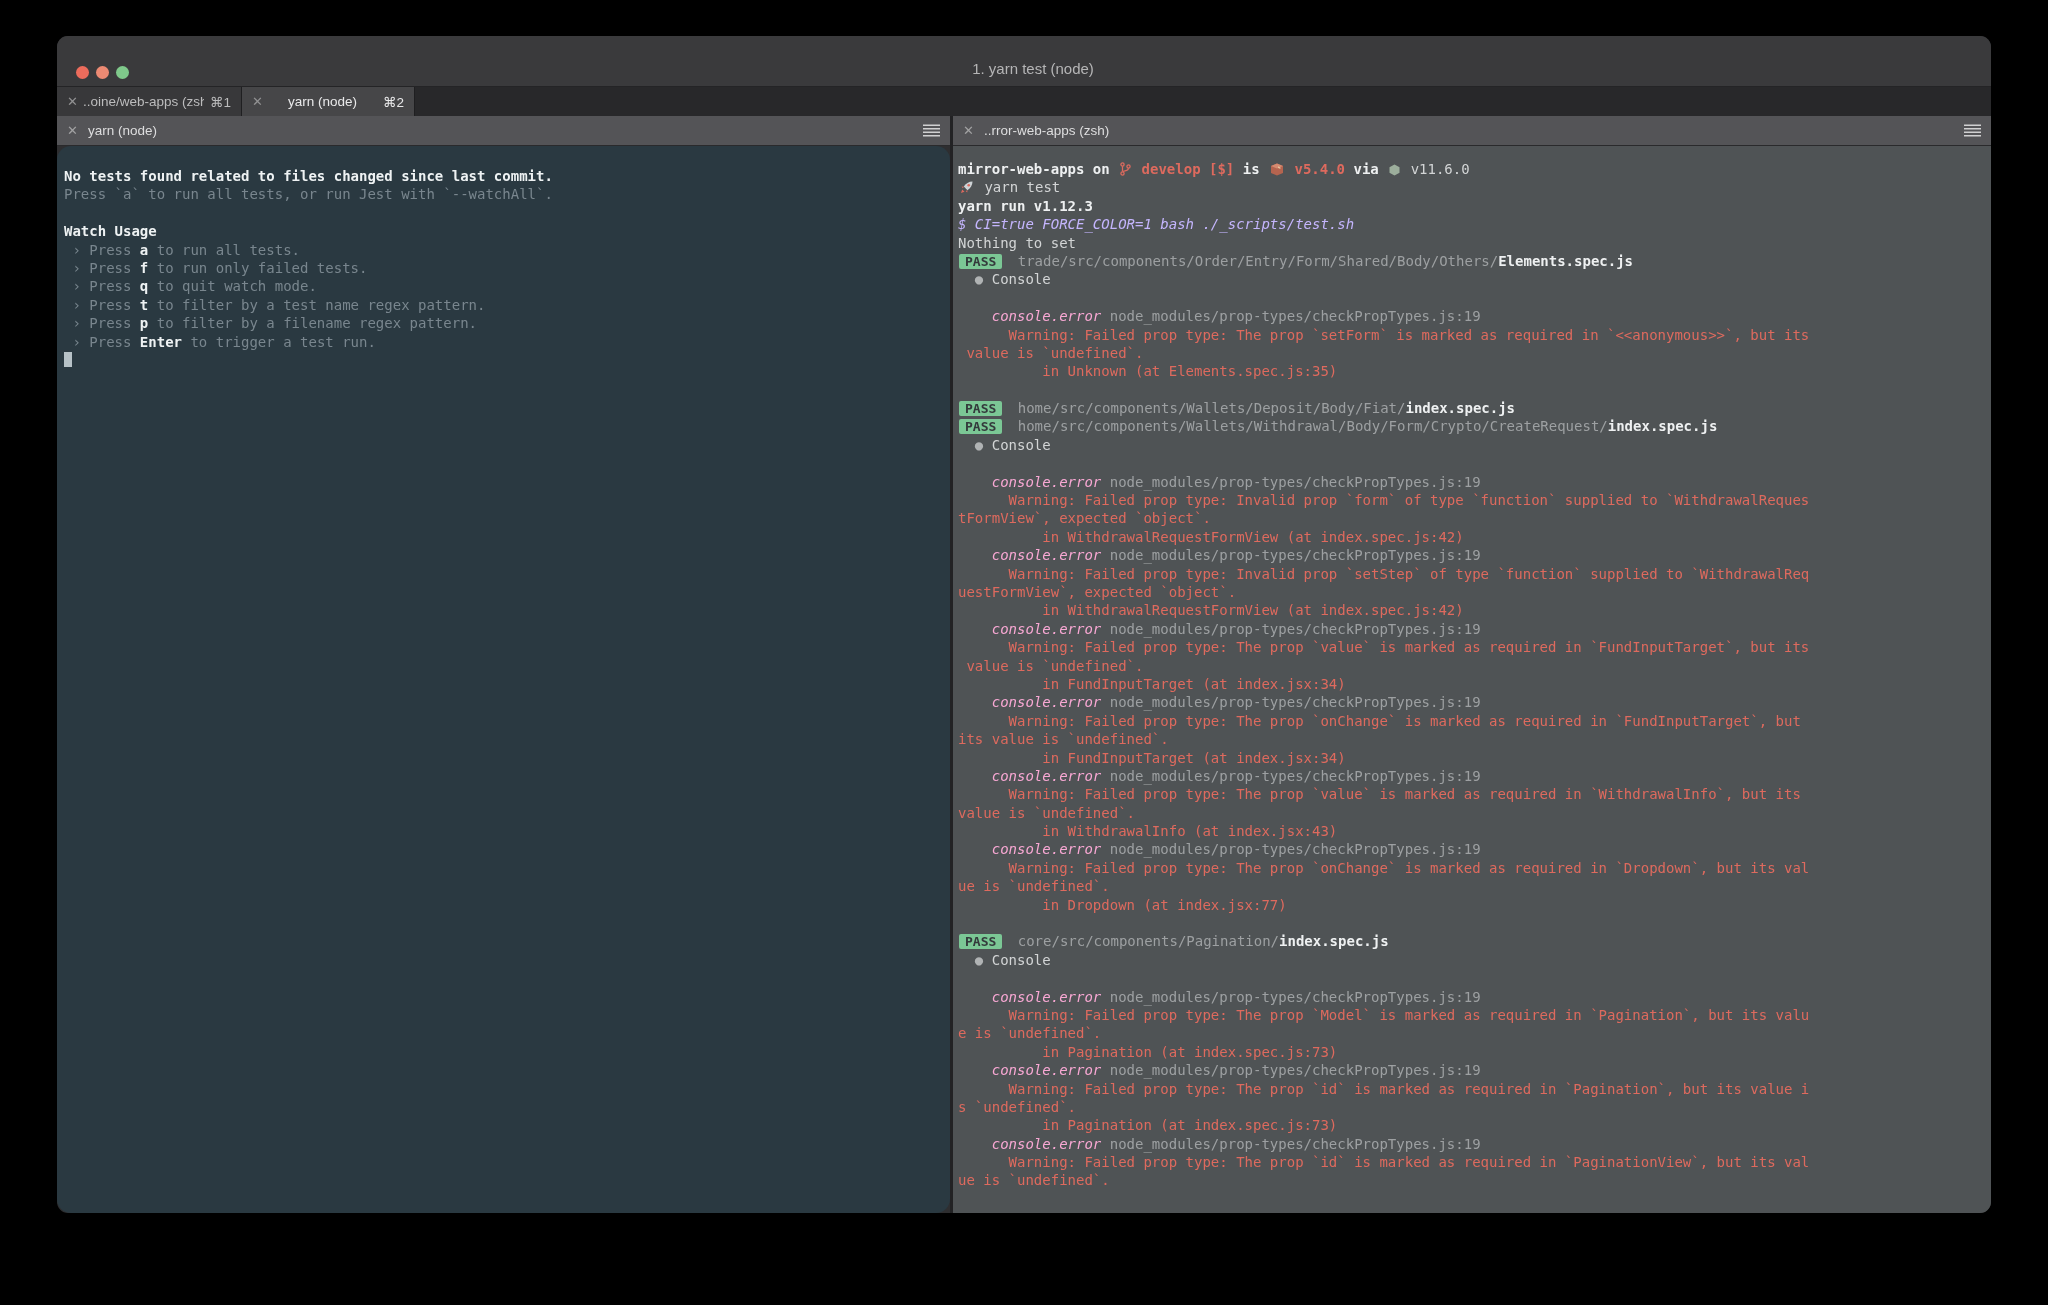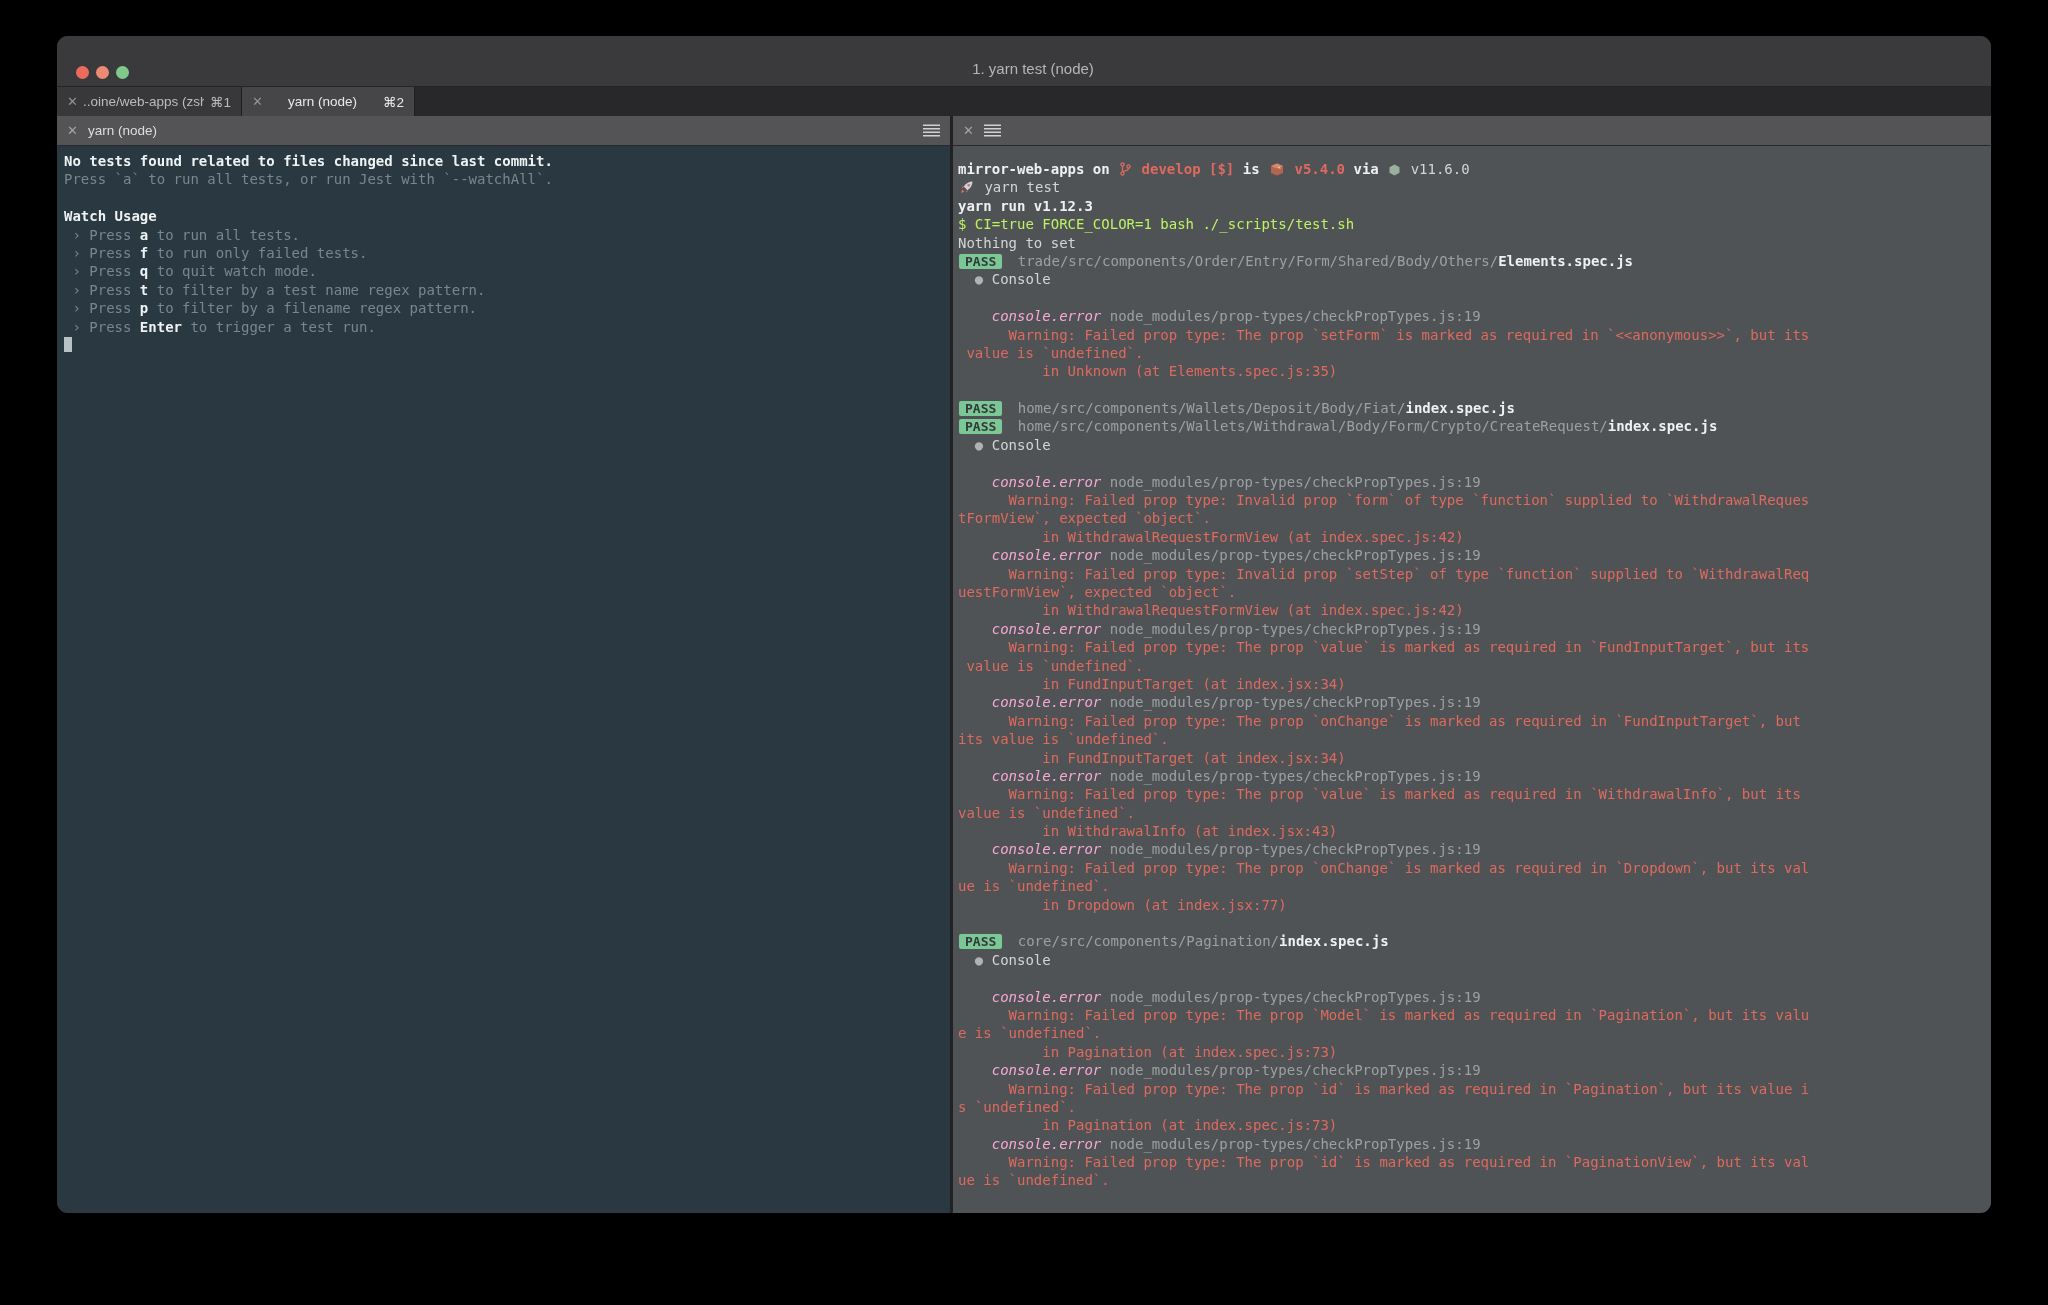--- a/index.html
+++ b/index.html
@@ -33,28 +33,28 @@
   .divider{width:3px;background:#222224;flex:0 0 auto;}
   .pane-right{flex:1;}
   .pane-header{height:29px;background:#545457;border-bottom:1px solid #2a2a2c;display:flex;align-items:center;
                padding:0 10px;color:#dededf;font-size:13.5px;flex:0 0 auto;}
   .hd-close{color:#a2a2a3;font-size:13px;margin-right:10px;}
   .hd-title{flex:1;white-space:nowrap;overflow:hidden;}
   .hamburger{display:inline-block;width:17px;height:13px;flex:0 0 auto;}
   
   .term{flex:1;overflow:hidden;font-family:"DejaVu Sans Mono","Liberation Mono",monospace;
         font-size:14px;line-height:18.4px;white-space:pre;}
-  .term-left{background:#2a3941;padding:6px 0 0 7px;}
+  .term-left{background:#2a3941;padding:21px 0 0 7px;border-radius:14px;}
   .term-right{background:#4f5355;padding:14px 0 0 5px;}
   .tl{height:18.4px;}
   
   .seg-b{color:#eef0f1;font-weight:bold;}
   .seg-w{color:#d3d5d6;}
   .seg-d{color:#9da0a2;margin-top:46px;}
-  .seg-d2{color:#bef264;}
+  .seg-d2{color:#c4b5fd;font-style:italic;}
   .seg-r{color:#de6a5e;}
   .seg-rb{color:#de6a5e;font-weight:bold;}
   .seg-rd{color:#f9a8d4;font-style:italic;}
   .seg-bullet{color:#b0b3b4;}
   .seg-badge{background:#7bc795;color:#343a3c;font-weight:bold;padding:0 6px;border-radius:2px;
              margin:0 7px 0 1px;font-size:13px;text-align:right;}
   
   .term-left .seg-b{color:#eef2f3;}
   .term-left .seg-d{color:#79868e;}
   .seg-cursor{display:inline-block;width:8px;height:15px;background:#b7c2c7;vertical-align:-2px;}
@@ -104,20 +104,21 @@
             </svg></span>
       </div>
       <div class="term term-left"><div class="tl"><span class="seg-b">No tests found related to files changed since last commit.</span></div><div class="tl"><span class="seg-d">Press `a` to run all tests, or run Jest with `--watchAll`.</span></div><div class="tl">&nbsp;</div><div class="tl"><span class="seg-b">Watch Usage</span></div><div class="tl"><span class="seg-d"> › Press </span><span class="seg-b">a</span><span class="seg-d"> to run all tests.</span></div><div class="tl"><span class="seg-d"> › Press </span><span class="seg-b">f</span><span class="seg-d"> to run only failed tests.</span></div><div class="tl"><span class="seg-d"> › Press </span><span class="seg-b">q</span><span class="seg-d"> to quit watch mode.</span></div><div class="tl"><span class="seg-d"> › Press </span><span class="seg-b">t</span><span class="seg-d"> to filter by a test name regex pattern.</span></div><div class="tl"><span class="seg-d"> › Press </span><span class="seg-b">p</span><span class="seg-d"> to filter by a filename regex pattern.</span></div><div class="tl"><span class="seg-d"> › Press </span><span class="seg-b">Enter</span><span class="seg-d"> to trigger a test run.</span></div><div class="tl"><span class="seg-cursor"></span></div></div>
     </div>
 
     <div class="divider"></div>
 
     <div class="pane pane-right">
       <div class="pane-header">
         <span class="hd-close">✕</span>
+        <span class="hd-title">..rror-web-apps (zsh)</span>
         <span class="hamburger"><svg width="17" height="13" viewBox="0 0 17 13">
               <g stroke="#d0d0d1" stroke-width="1.5">
                 <line x1="0" y1="1.2" x2="17" y2="1.2"></line>
                 <line x1="0" y1="4.7" x2="17" y2="4.7"></line>
                 <line x1="0" y1="8.2" x2="17" y2="8.2"></line>
                 <line x1="0" y1="11.7" x2="17" y2="11.7"></line>
               </g>
             </svg></span>
       </div>
       <div class="term term-right"><div class="tl"><span class="seg-b">mirror-web-apps </span><span class="seg-b">on </span><span class="ticon"><svg width="11" height="14" viewBox="0 0 11 14">

